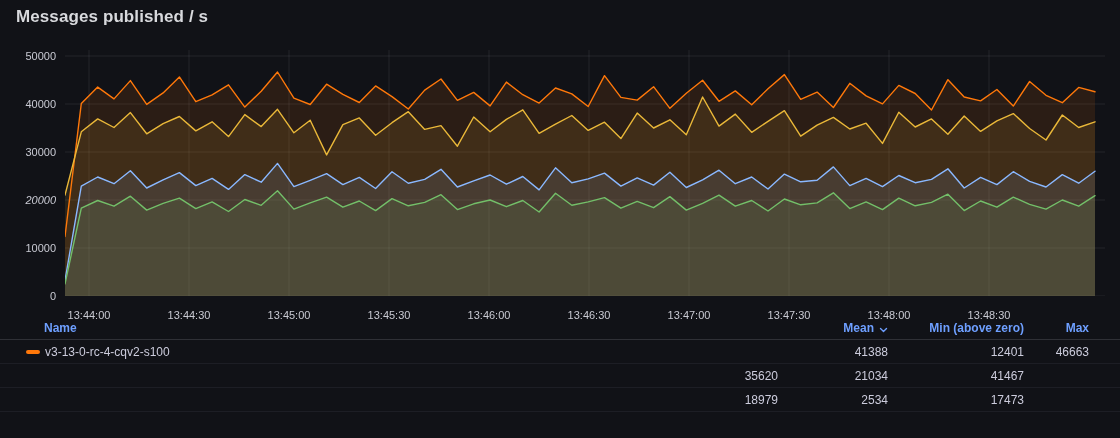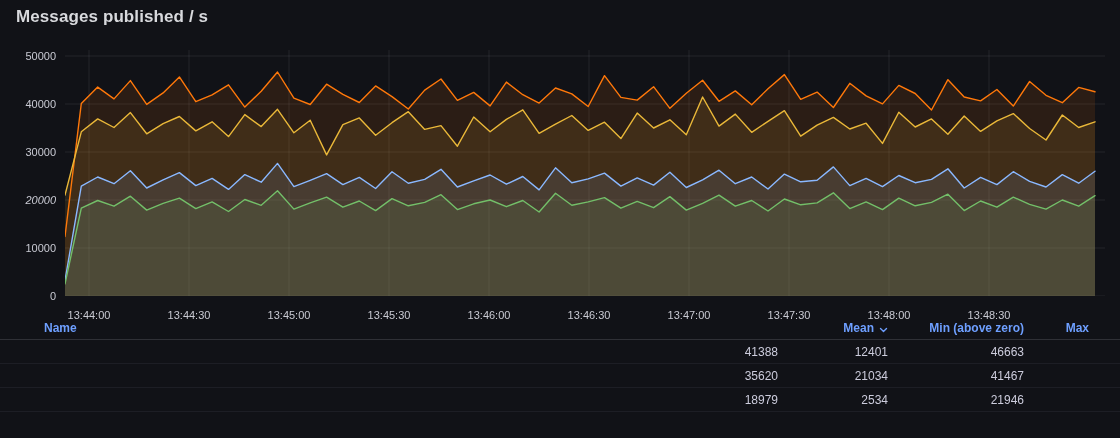--- a/index.html
+++ b/index.html
@@ -97,31 +97,35 @@
       <div class="lval">
         <span>Mean</span><svg class="caret" width="9" height="6" viewBox="0 0 9 6">
             <polyline points="1.5,1.5 4.5,4.5 7.5,1.5" fill="none" stroke="#6E9FFF" stroke-width="1.4" stroke-linecap="round" stroke-linejoin="round"></polyline>
           </svg>
       </div>
       <div class="lval">Min (above zero)</div>
       <div class="lval">Max</div>
     </div>
 
     <div class="lrow">
+      <div class="lname">
+        <span class="swatch" style="background: rgb(255, 120, 10);"></span>
+        <span>v3-13-0-rc-4-cqv2-s100</span>
+      </div>
       <div class="lval">41388</div>
       <div class="lval">12401</div>
       <div class="lval">46663</div>
     </div>
 
     <div class="lrow">
       <div class="lval">35620</div>
       <div class="lval">21034</div>
       <div class="lval">41467</div>
     </div>
 
 
     <div class="lrow">
       <div class="lval">18979</div>
       <div class="lval">2534</div>
-      <div class="lval">21946</div>
+      <div class="lval">17473</div>
     </div>
   </div>
 </div>
 
 </body></html>

